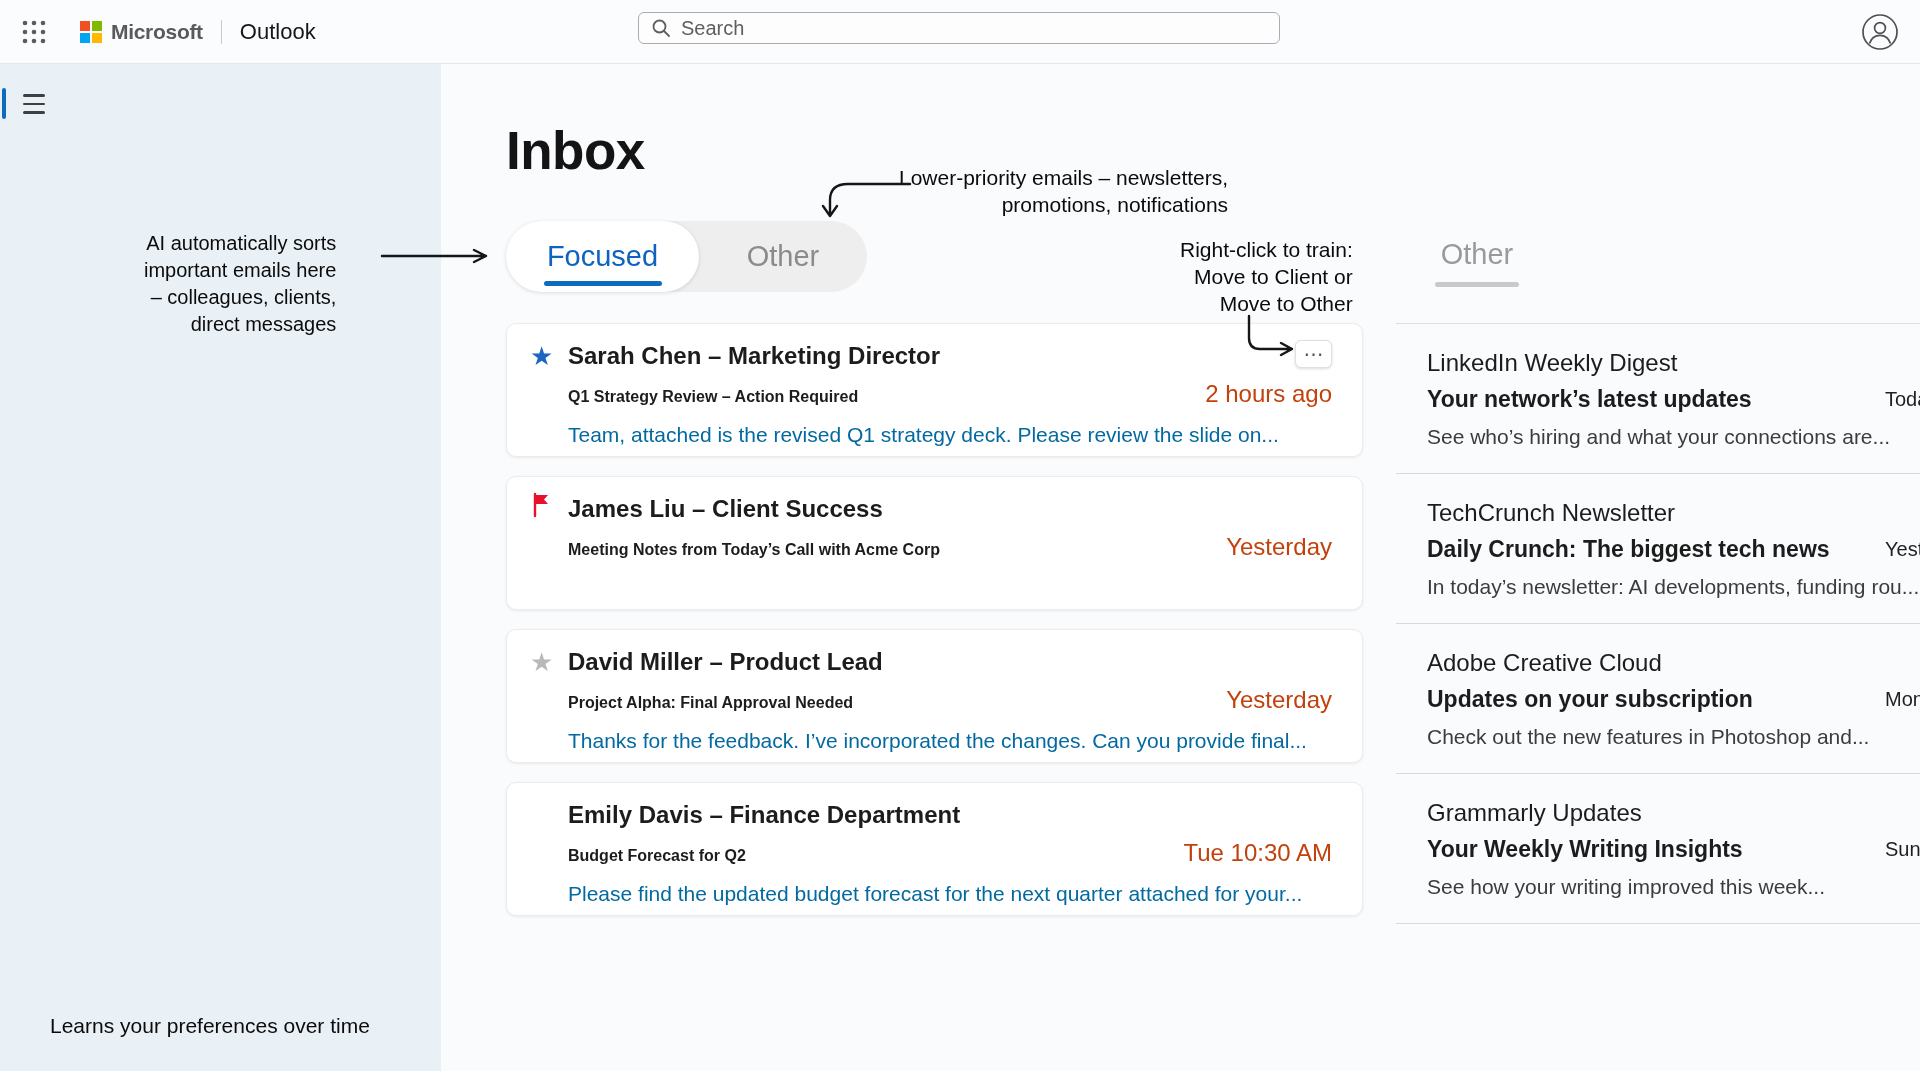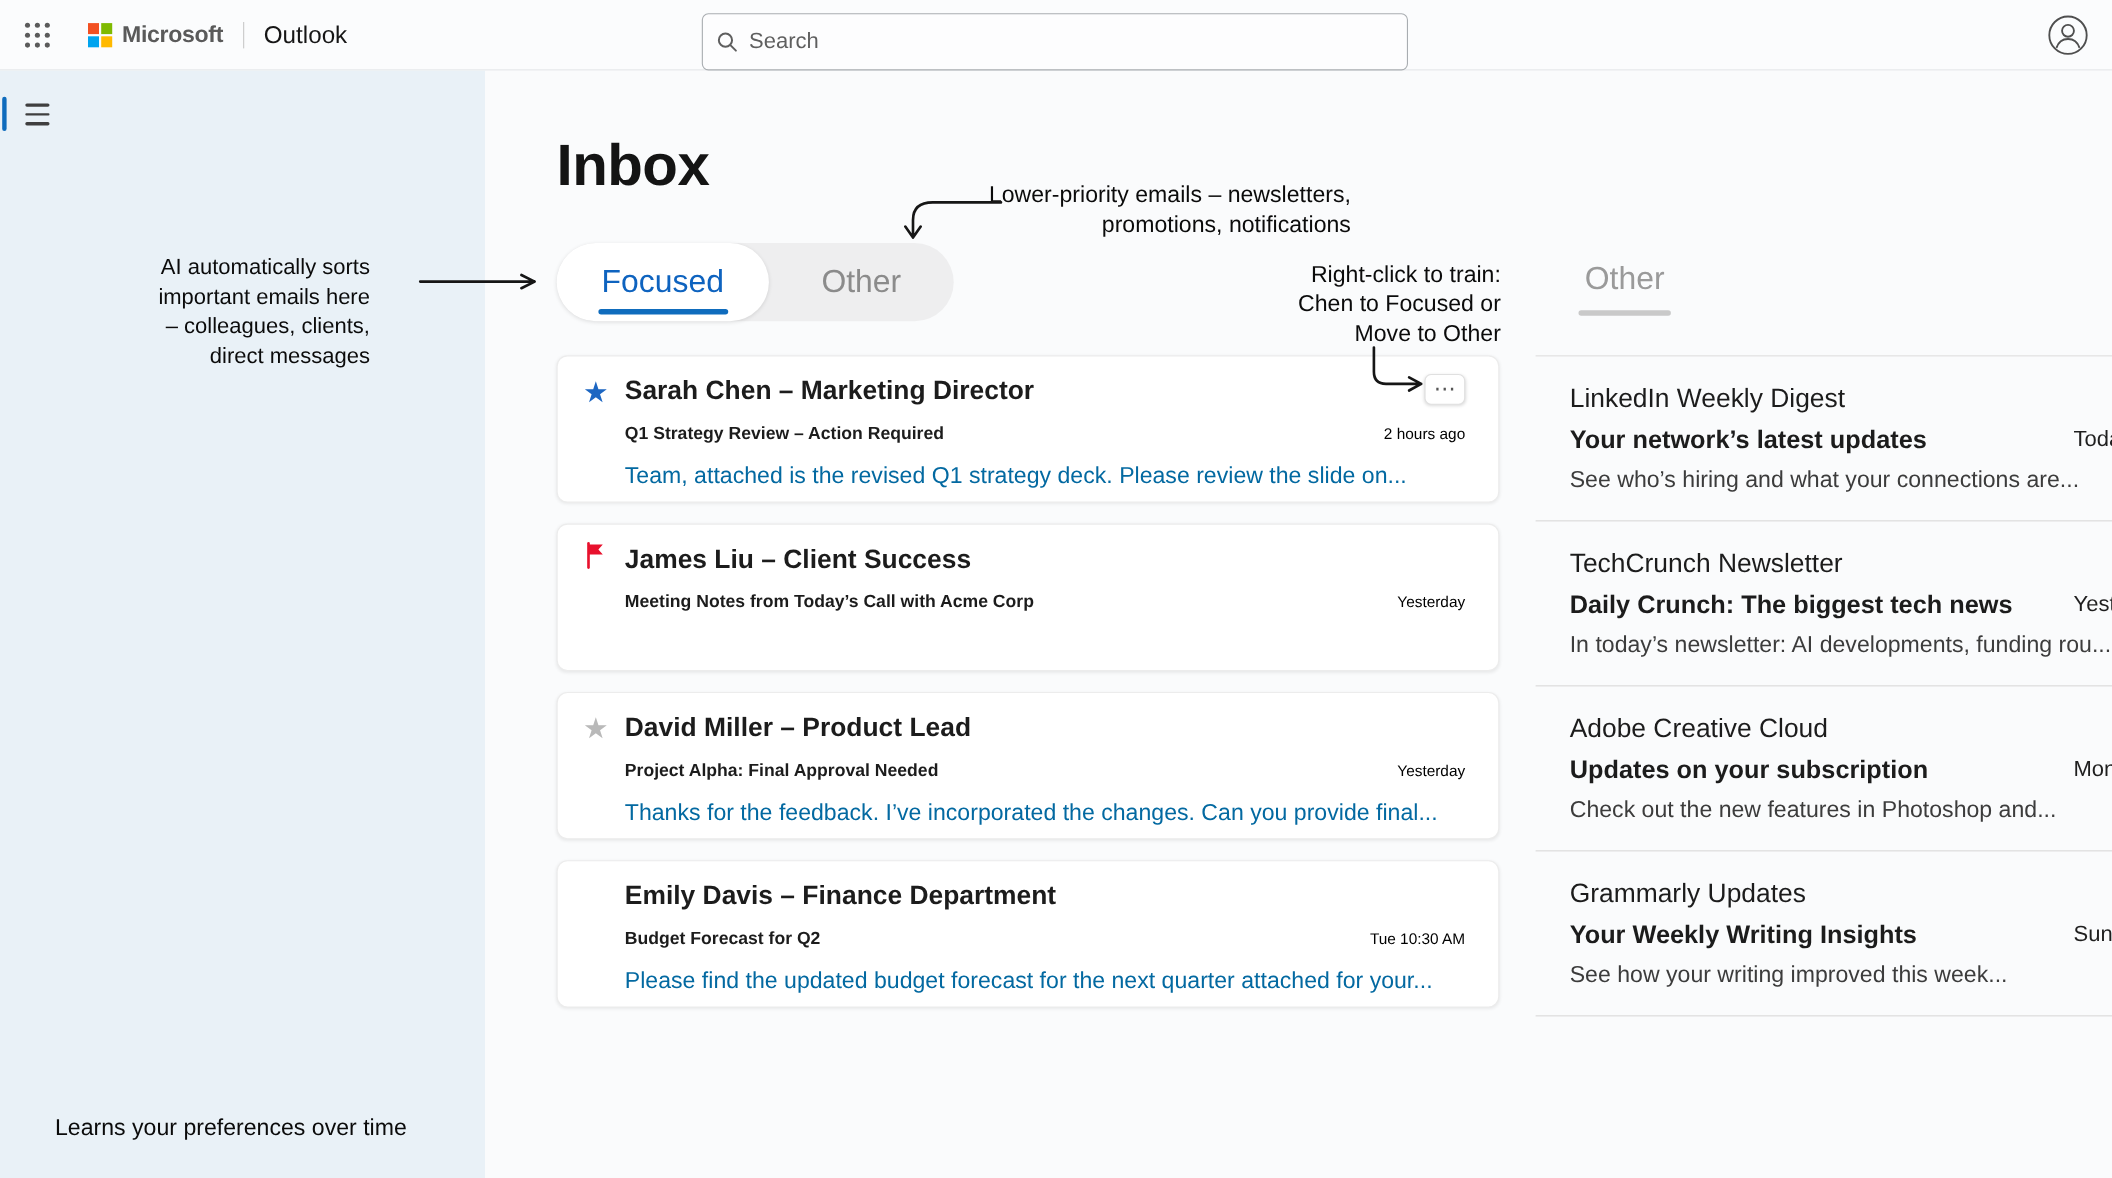--- a/index.html
+++ b/index.html
@@ -10,21 +10,21 @@
   
   .topbar { position:absolute; left:0; top:0; width:1920px; height:64px; background:#fbfcfd; border-bottom:1px solid #e4e7e9; z-index:5; }
   .waffle-btn { position:absolute; left:14px; top:12px; width:40px; height:40px; border:none; background:transparent; cursor:pointer; display:flex; align-items:center; justify-content:center; }
   .brand-wrap { position:absolute; left:80px; top:0; height:64px; display:flex; align-items:center;text-align:center; }
   .ms-logo { display:inline-grid; grid-template-columns:10px 10px; grid-template-rows:10px 10px; gap:2px; }
   .ms-logo i { display:block; }
   .ms-logo .sq1{background:#f25022;} .ms-logo .sq2{background:#7fba00;} .ms-logo .sq3{background:#00a4ef;} .ms-logo .sq4{background:#ffb900;}
   .ms-text { margin-left:9px; font-size:21px; font-weight:700; color:#5a5a5a; letter-spacing:-0.3px; }
   .brand-divider { width:1px; height:24px; background:#c9c9c9; margin:0 18px; }
   .app-name { font-size:22px; font-weight:500; color:#161616; }
-  .search-box { position:absolute; left:638px; top:12px; width:642px; height:52px; background:#fdfdfe; border:1px solid #a9adb1; border-radius:6px; display:flex; align-items:center; padding:0 12px; }
+  .search-box { position:absolute; left:638px; top:12px; width:642px; height:32px; background:#fdfdfe; border:1px solid #a9adb1; border-radius:6px; display:flex; align-items:center; padding:0 12px; }
   .search-box svg { flex:0 0 auto; margin-right:10px; }
   .search-input { flex:1; border:none; outline:none; background:transparent; font-size:20px; color:#333; font-family:inherit; }
   .search-input::placeholder { color:#5f5f5f; }
   .account-btn { position:absolute; right:20px; top:12px; width:40px; height:40px; border:none; background:transparent; cursor:pointer; display:flex; align-items:center; justify-content:center; }
 
   
   .sidebar { position:absolute; left:0; top:64px; width:441px; height:1007px; background:#e9f1f7; }
   .nav-indicator { position:absolute; left:2px; top:24px; width:4px; height:31px; background:#0f6cbd; border-radius:2px; }
   .hamburger-btn { position:absolute; left:14px; top:20px; width:40px; height:40px; border:none; background:transparent; cursor:pointer; display:flex; flex-direction:column; justify-content:center; gap:6px; align-items:center; }
   .hamburger-btn i { display:block; width:22px; height:2.4px; background:#3f3f3f; border-radius:2px; }
@@ -49,21 +49,21 @@
   
   .focused-list { position:absolute; left:506px; top:323px; width:857px; display:flex; flex-direction:column; gap:19px; }
   .email-card { position:relative; height:134px; background:#ffffff; border:1px solid #ececec; border-radius:10px; box-shadow:0 1px 3px rgba(0,0,0,0.07); padding:13px 30px 0 23px; display:grid; grid-template-columns:38px 1fr; cursor:pointer; }
   .card-icon { grid-column:1; grid-row:1 / span 3; font-size:26px; line-height:38px; }
   .icon-star-blue { color:#1c66c2; }
   .icon-star-gray { color:#b9b9b9; }
   .card-body { grid-column:2; display:flex; flex-direction:column; }
   .card-sender { font-size:24px; font-weight:700; color:#1c1c1c; line-height:38px; white-space:nowrap; }
   .card-row2 { display:flex; align-items:baseline; line-height:38px; }
   .card-subject { font-size:16px; font-weight:700; color:#1c1c1c; white-space:nowrap; }
-  .card-time { margin-left:auto; font-size:14px; font-weight:400; color:#000000; white-space:nowrap; }
+  .card-time { margin-left:auto; font-size:24px; font-weight:400; color:#c2410c; white-space:nowrap; }
   .card-preview { font-size:21px; font-weight:400; color:#0369a1; line-height:38px; white-space:nowrap; }
   .more-btn { position:absolute; top:16px; right:30px; width:37px; height:28px; background:#ffffff; border:1px solid #e0e0e0; border-radius:6px; box-shadow:0 1px 3px rgba(0,0,0,0.14); color:#555; font-size:20px; line-height:24px; text-align:center; cursor:pointer; padding:0; }
 
   
   .other-pane { position:absolute; left:1396px; top:323px; width:704px; border-top:1px solid #dedede; }
   .other-item { position:relative; height:150px; padding:20px 0 0 31px; border-bottom:1px solid #d9d9d9; cursor:pointer; }
   .o-sender { font-size:24px; font-weight:400; color:#1c1c1c; line-height:37px; white-space:nowrap; }
   .o-subject { font-size:23px; font-weight:700; color:#1c1c1c; line-height:37px; white-space:nowrap; }
   .o-preview { font-size:21px; font-weight:400; color:#3c3c3c; line-height:37px; white-space:nowrap; }
   .o-time { position:absolute; left:489px; top:57px; font-size:20px; color:#1f1f1f; line-height:37px; white-space:nowrap; }
@@ -258,21 +258,21 @@
   <div class="note note-other">
     <div>Lower-priority emails – newsletters,</div>
     <div>promotions, notifications</div>
   </div>
   <svg class="arrow-svg" style="left:812px; top:176px;" width="112" height="52">
     <path d="M98 8 H36 Q18 8 18 24 L18 40 M18 40 l-7 -10 M18 40 l7 -10"></path>
   </svg>
 
   <div class="note note-train">
     <div>Right-click to train:</div>
-    <div>Chen to Focused or</div>
+    <div>Move to Client or</div>
     <div>Move to Other</div>
   </div>
   <svg class="arrow-svg" style="left:1240px; top:314px;" width="66" height="44">
     <path d="M9 2 V24 Q9 35 20 35 H52 M52 35 l-11 -6 M52 35 l-11 6"></path>
   </svg>
 
   <div class="note note-footer">
     <div>Learns your preferences over time</div>
   </div>
 

